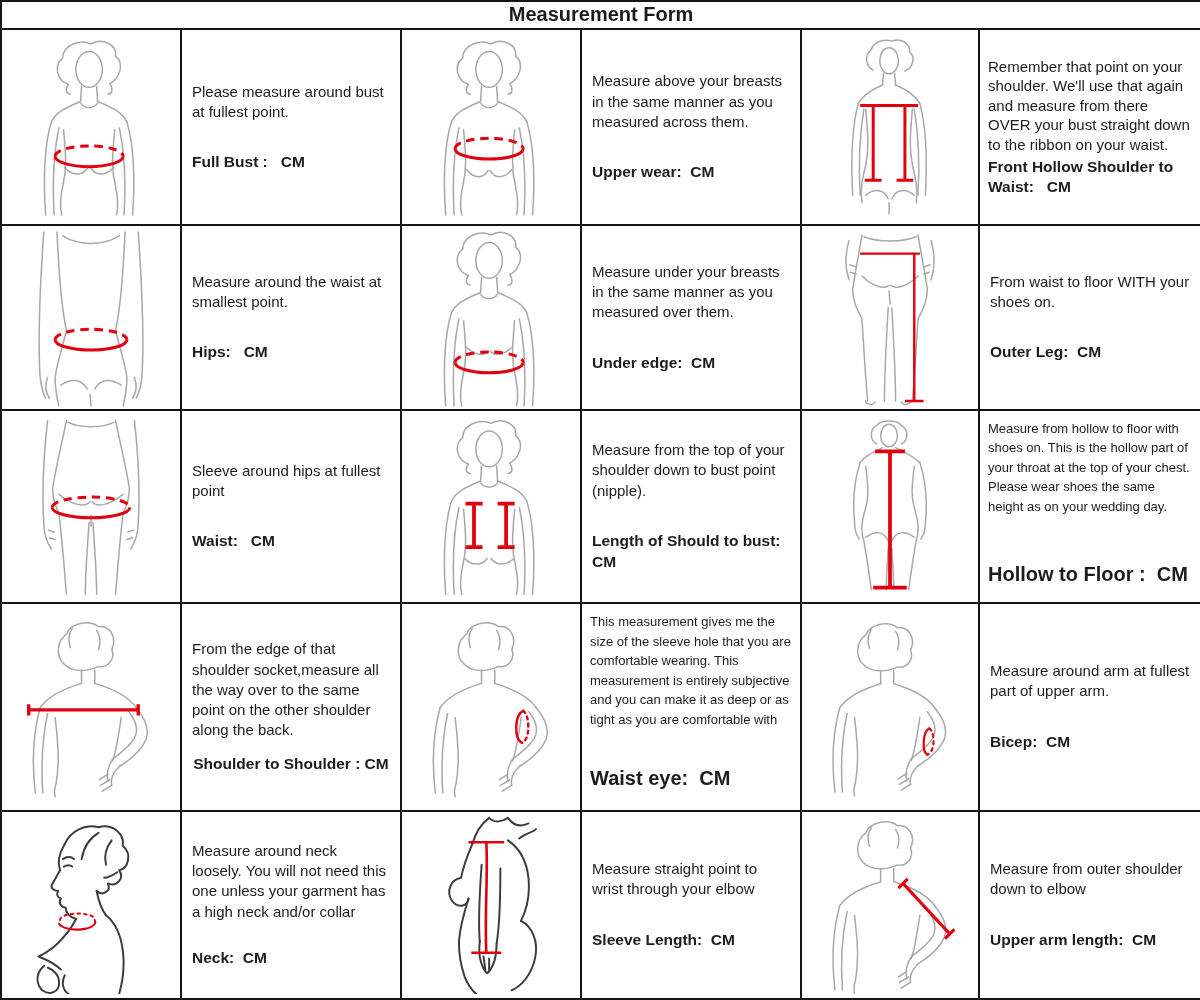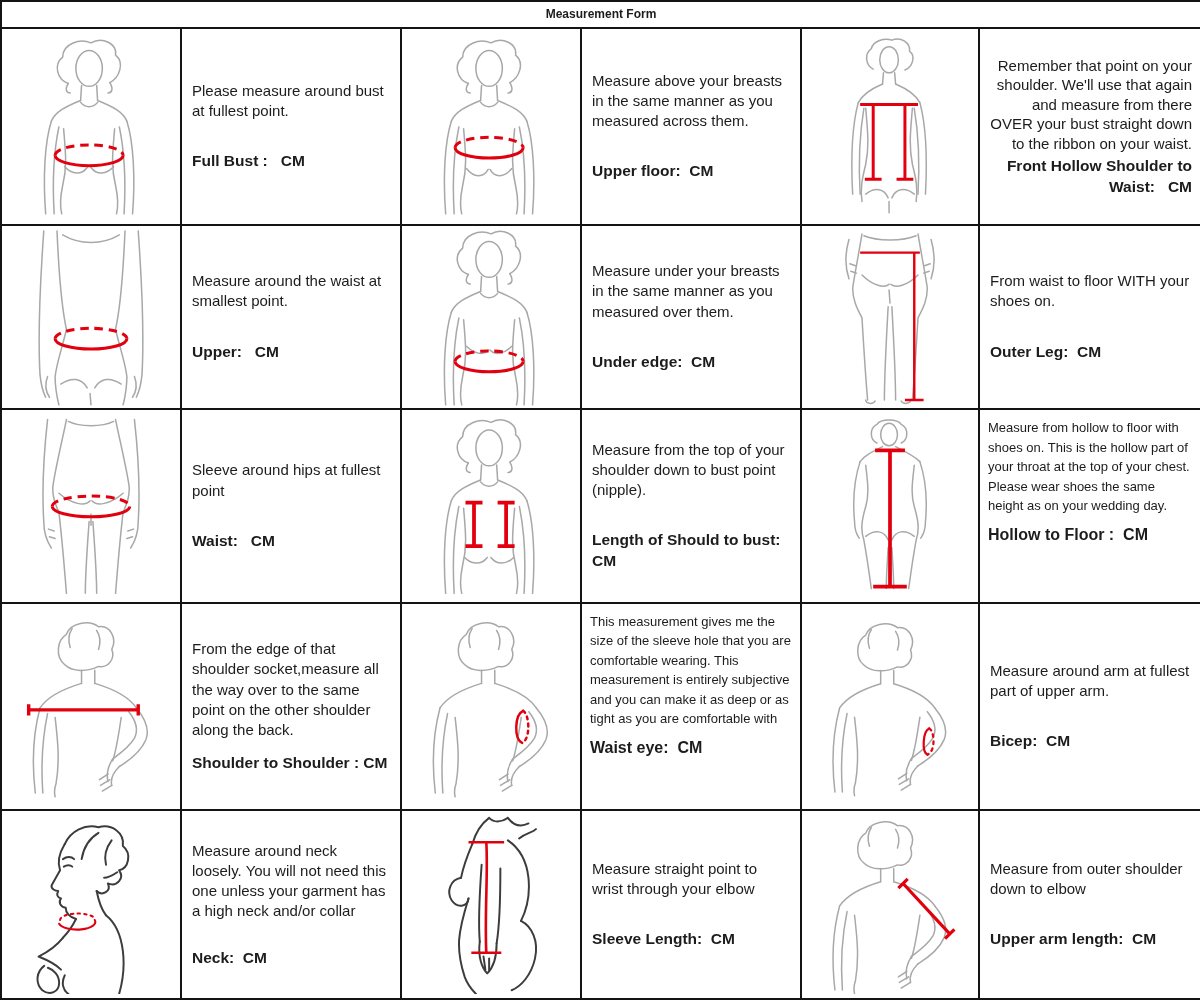--- a/index.html
+++ b/index.html
@@ -1,30 +1,30 @@
 <!DOCTYPE html>
 <html><head>
 <meta charset="utf-8">
 <style>
   html,body{margin:0;padding:0;background:#fff;}
   .sheet{width:1200px;height:1000px;background:#fff;font-family:"Liberation Sans",sans-serif;color:#1c1c1c;overflow:hidden;}
   table.mform{border-collapse:collapse;table-layout:fixed;width:1200px;height:1000px;background:#fff;}
   table.mform td{border:2px solid #141414;padding:0;vertical-align:middle;overflow:hidden;background:#fff;}
-  tr.hdr td{height:22px;text-align:center;font-weight:bold;font-size:12px;padding:1px 0 2px 0;}
+  tr.hdr td{height:22px;text-align:center;font-weight:bold;font-size:20px;padding:1px 0 2px 0;}
   td.fig{text-align:center;}
   td.fig svg{display:block;margin:0 auto;}
   .txt-inner{box-sizing:border-box;height:100%;display:flex;flex-direction:column;justify-content:center;gap:30px;padding:6px 10px;}
   .instr{margin:0;font-size:15px;line-height:1.35;white-space:pre-wrap;}
   .label{margin:0;font-size:15.5px;font-weight:bold;line-height:1.35;white-space:pre-wrap;}
-  .tight{gap:3px;padding:5px 8px;text-align:right;}
+  .tight{gap:3px;padding:5px 8px;}
   .tight .instr{font-size:15px;line-height:1.3;}
   .tight .label{font-size:15.5px;line-height:1.3;}
-  .smalltxt{justify-content:flex-start;padding:8px 8px 14px 8px;gap:8px;border-radius:11px;}
+  .smalltxt{justify-content:space-between;padding:8px 8px 14px 8px;gap:8px;border-radius:11px;}
   .smalltxt .instr{font-size:13px;line-height:1.5;font-weight:500;}
-  .smalltxt .label{font-size:16px;}
+  .smalltxt .label{font-size:20px;}
   
   .g{stroke:#a8a8a8;fill:none;stroke-width:1.6;stroke-linecap:round;stroke-linejoin:round;}
   .dk{stroke:#3c3c3c;fill:none;stroke-width:2.1;stroke-linecap:round;stroke-linejoin:round;}
   .r{stroke:#e2000f;fill:none;stroke-width:3.2;stroke-linecap:butt;}
   .r4{stroke:#e2000f;fill:none;stroke-width:4;stroke-linecap:butt;}
   .rd{stroke:#e2000f;fill:none;stroke-width:3.2;stroke-dasharray:9 6;stroke-linecap:butt;}
   .rthin{stroke:#e2000f;fill:none;stroke-width:2.6;stroke-linecap:round;}
   .rthind{stroke:#e2000f;fill:none;stroke-width:2.6;stroke-dasharray:3 4.5;stroke-linecap:round;}
   .hiddefs{position:absolute;width:0;height:0;overflow:hidden;}
 </style>
@@ -100,21 +100,21 @@
         <use href="#front-torso"></use>
         <path class="g" d="M64,140 C72,150 82,150 87,141 M89,141 C94,150 104,150 112,140"></path>
         <path class="rd" d="M52,118 A36,11 0 0 1 124,118"></path>
         <path class="r" d="M52,118 A36,11 0 0 0 124,118"></path>
       </svg>
     </div>
   </td>
   <td>
     <div class="txt-inner">
       <p class="instr">Measure above your breasts in the same manner as you measured across them.</p>
-      <p class="label">Upper floor:  CM</p>
+      <p class="label">Upper wear:  CM</p>
     </div>
   </td>
   <td class="fig">
     <div>
       <svg width="168" height="184" viewBox="0 0 180 190">
         <path class="g" d="M72,34 C64,30 62,18 70,12 C72,4 84,0 92,3 C102,-1 112,6 111,15 C118,20 114,32 106,35"></path>
         <ellipse class="g" cx="89" cy="24" rx="10" ry="14"></ellipse>
         <path class="g" d="M83,38 L82,50 M95,38 L96,50"></path>
         <path class="g" d="M82,50 C68,56 60,62 56,70 M96,50 C110,56 118,62 122,70"></path>
         <path class="g" d="M56,70 C50,92 48,130 50,168 M122,70 C128,92 130,130 128,168"></path>
@@ -147,21 +147,21 @@
         <path class="g" d="M44,158 C41,166 42,174 46,180 M136,158 C139,166 138,174 134,180"></path>
         <path class="g" d="M58,166 C70,158 80,160 86,170 M94,170 C100,160 110,158 122,166 M89,176 L90,188"></path>
         <path class="rd" d="M52,118 A38,11 0 0 1 128,118"></path>
         <path class="r" d="M52,118 A38,11 0 0 0 128,118"></path>
       </svg>
     </div>
   </td>
   <td>
     <div class="txt-inner">
       <p class="instr">Measure around the waist at smallest point.</p>
-      <p class="label">Upper:   CM</p>
+      <p class="label">Hips:   CM</p>
     </div>
   </td>
   <td class="fig">
     <div>
       <svg width="170" height="182" viewBox="0 0 180 190">
         <use href="#front-torso"></use>
         <path class="g" d="M64,126 C72,134 82,136 87,130 M89,130 C94,136 104,134 112,126"></path>
         <path class="rd" d="M52,142 A36,11 0 0 1 124,142"></path>
         <path class="r" d="M52,142 A36,11 0 0 0 124,142"></path>
       </svg>
@@ -262,21 +262,21 @@
 <tr style="height:207px;">
   <td class="fig">
     <div>
       <svg width="170" height="196" viewBox="0 0 180 190">
         <use href="#back-figure"></use>
         <path class="r" d="M24,98 L140,98 M24,92 L24,104 M140,92 L140,104" style="stroke-width:3.6"></path>
       </svg>
     </div>
   </td>
   <td>
-    <div class="txt-inner" style="gap:13px;">
+    <div class="txt-inner" style="gap:13px;align-items:center;">
       <p class="instr">From the edge of that shoulder socket,measure all the way over to the same point on the other shoulder along the back.</p>
       <p class="label">Shoulder to Shoulder : CM</p>
     </div>
   </td>
   <td class="fig">
     <div>
       <svg width="170" height="196" viewBox="0 0 180 190">
         <use href="#back-figure"></use>
         <path class="rthin" d="M124,99 C115,103 114,129 123,133"></path>
         <path class="rthind" d="M124,99 C131,103 132,129 123,133"></path>

